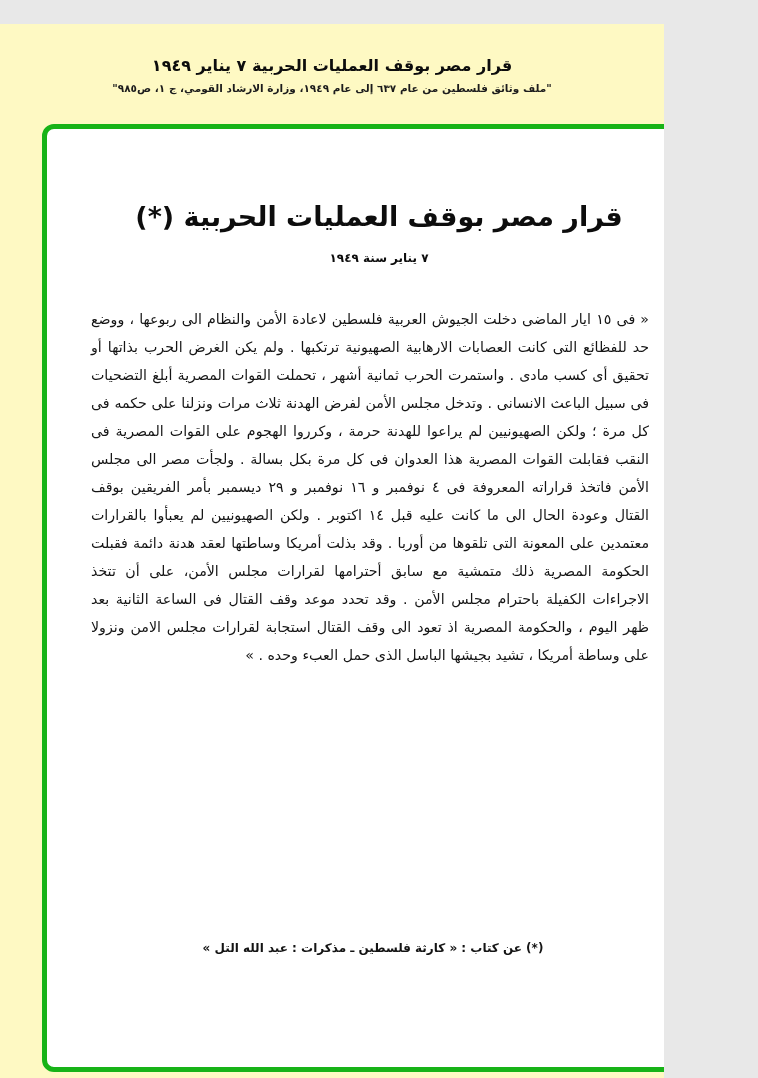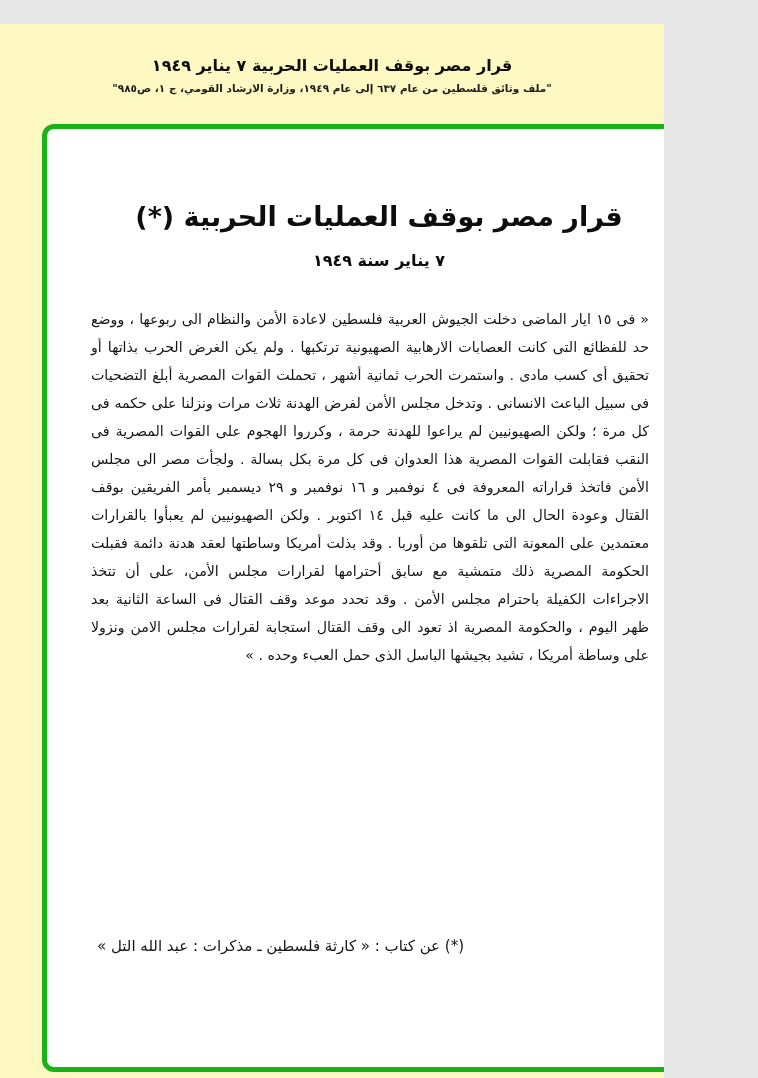--- a/index.html
+++ b/index.html
@@ -49,44 +49,44 @@
     direction: rtl;
     font-size: 27px;
     font-weight: bold;
     color: #0d0d0d;
   }
   .doc-date {
     position: absolute;
     top: 122px; left: 0; right: 0;
     text-align: center;
     direction: rtl;
-    font-size: 16px;
+    font-size: 12px;
     font-weight: bold;
     color: #0d0d0d;
   }
   .doc-body {
     position: absolute;
     top: 176px;
     right: 62px;
     width: 558px;
     direction: rtl;
     text-align: justify;
     font-size: 14.2px;
     line-height: 28px;
     color: #141414;
   }
   .doc-footnote {
     position: absolute;
     bottom: 112px;
     right: 62px;
     left: 50px;
     direction: rtl;
-    text-align: left;
-    font-size: 15px;
-    font-weight: normal;
+    text-align: center;
+    font-size: 12px;
+    font-weight: bold;
     color: #141414;
   }
 </style>
 </head>
 <body>
 
 <div class="page">
 
   <div class="page-header">
     <div class="header-title">قرار مصر بوقف العمليات الحربية ٧ يناير ١٩٤٩</div>

